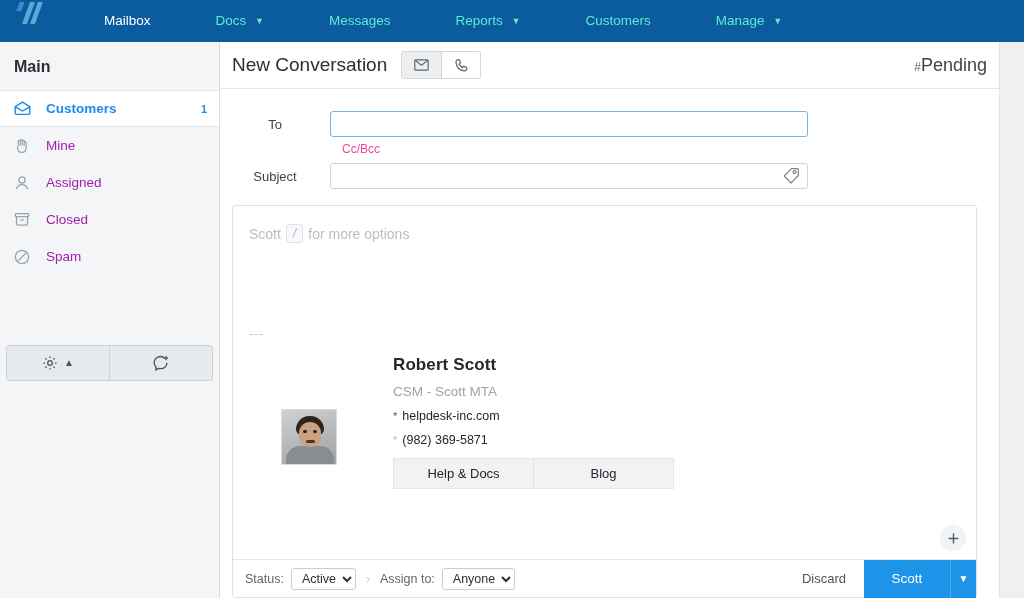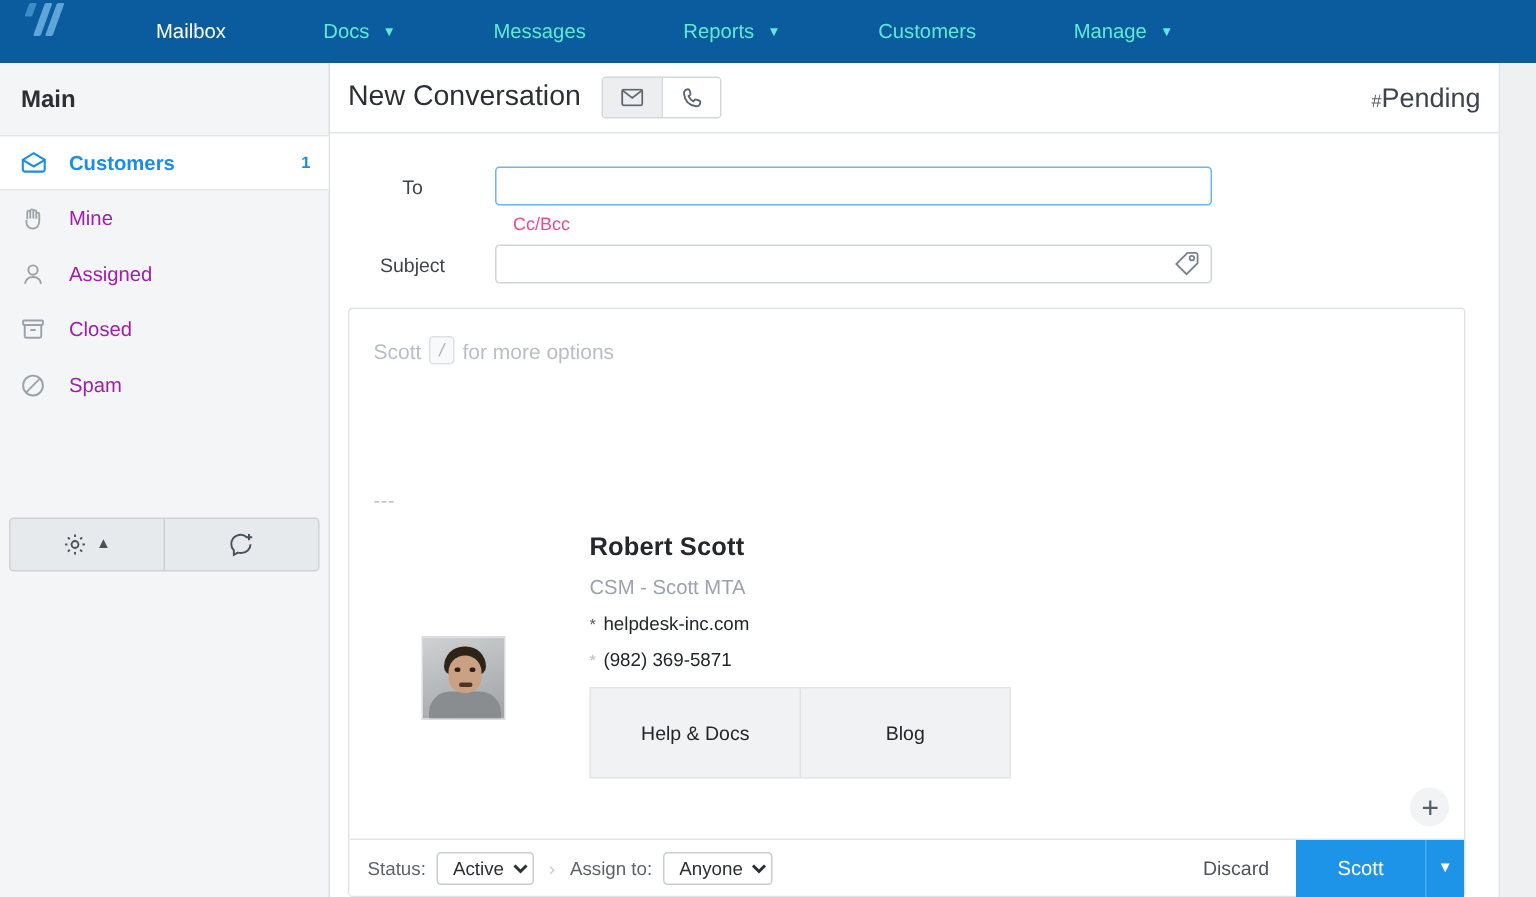--- a/index.html
+++ b/index.html
@@ -369,21 +369,21 @@
     margin-top: 11px;
     border: 1px solid #e3e5e7;
     width: 281px;
     background: #f1f2f3;
   }
   .sig-buttons div {
     flex: 1;
     text-align: center;
     font-size: 13px;
     color: #22262a;
-    padding: 22px 0;
+    padding: 7px 0;
     cursor: pointer;
   }
   .sig-buttons div:first-child { border-right: 1px solid #dfe1e3; }
   .plus-fab {
     position: absolute;
     right: 10px; bottom: 8px;
     width: 26px; height: 26px;
     border-radius: 50%;
     background: #f2f3f4;
     display: flex;

